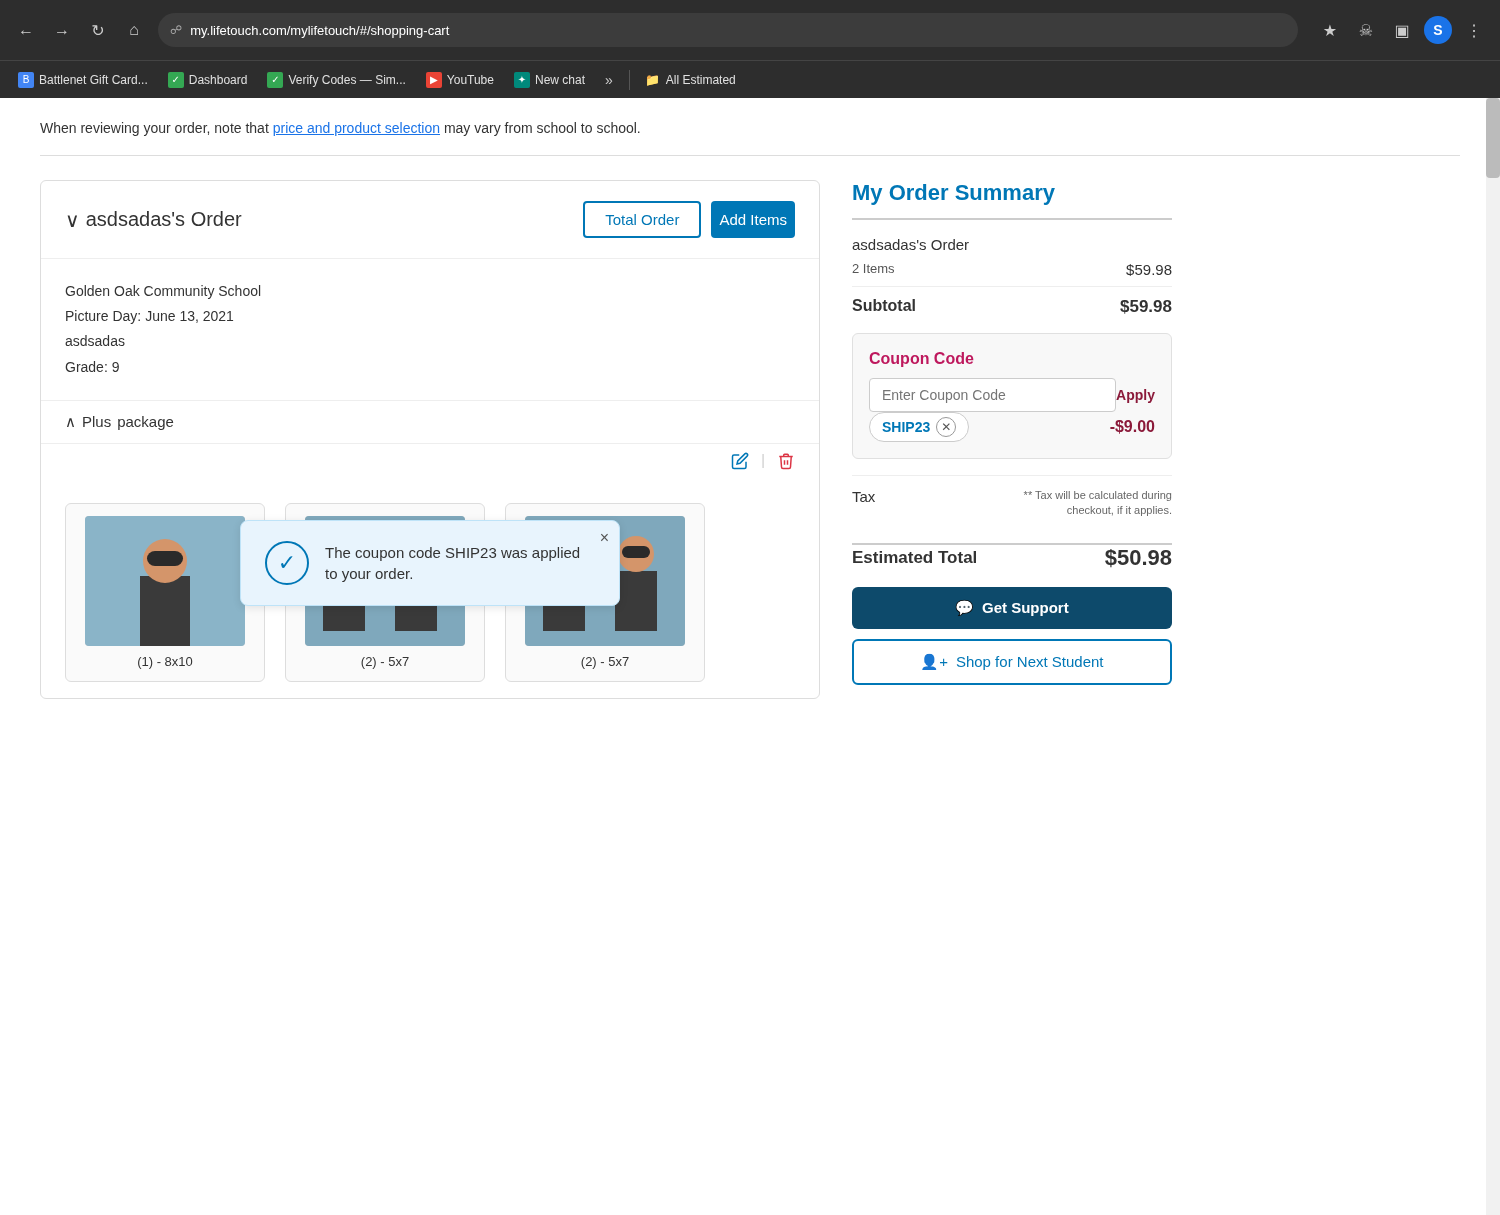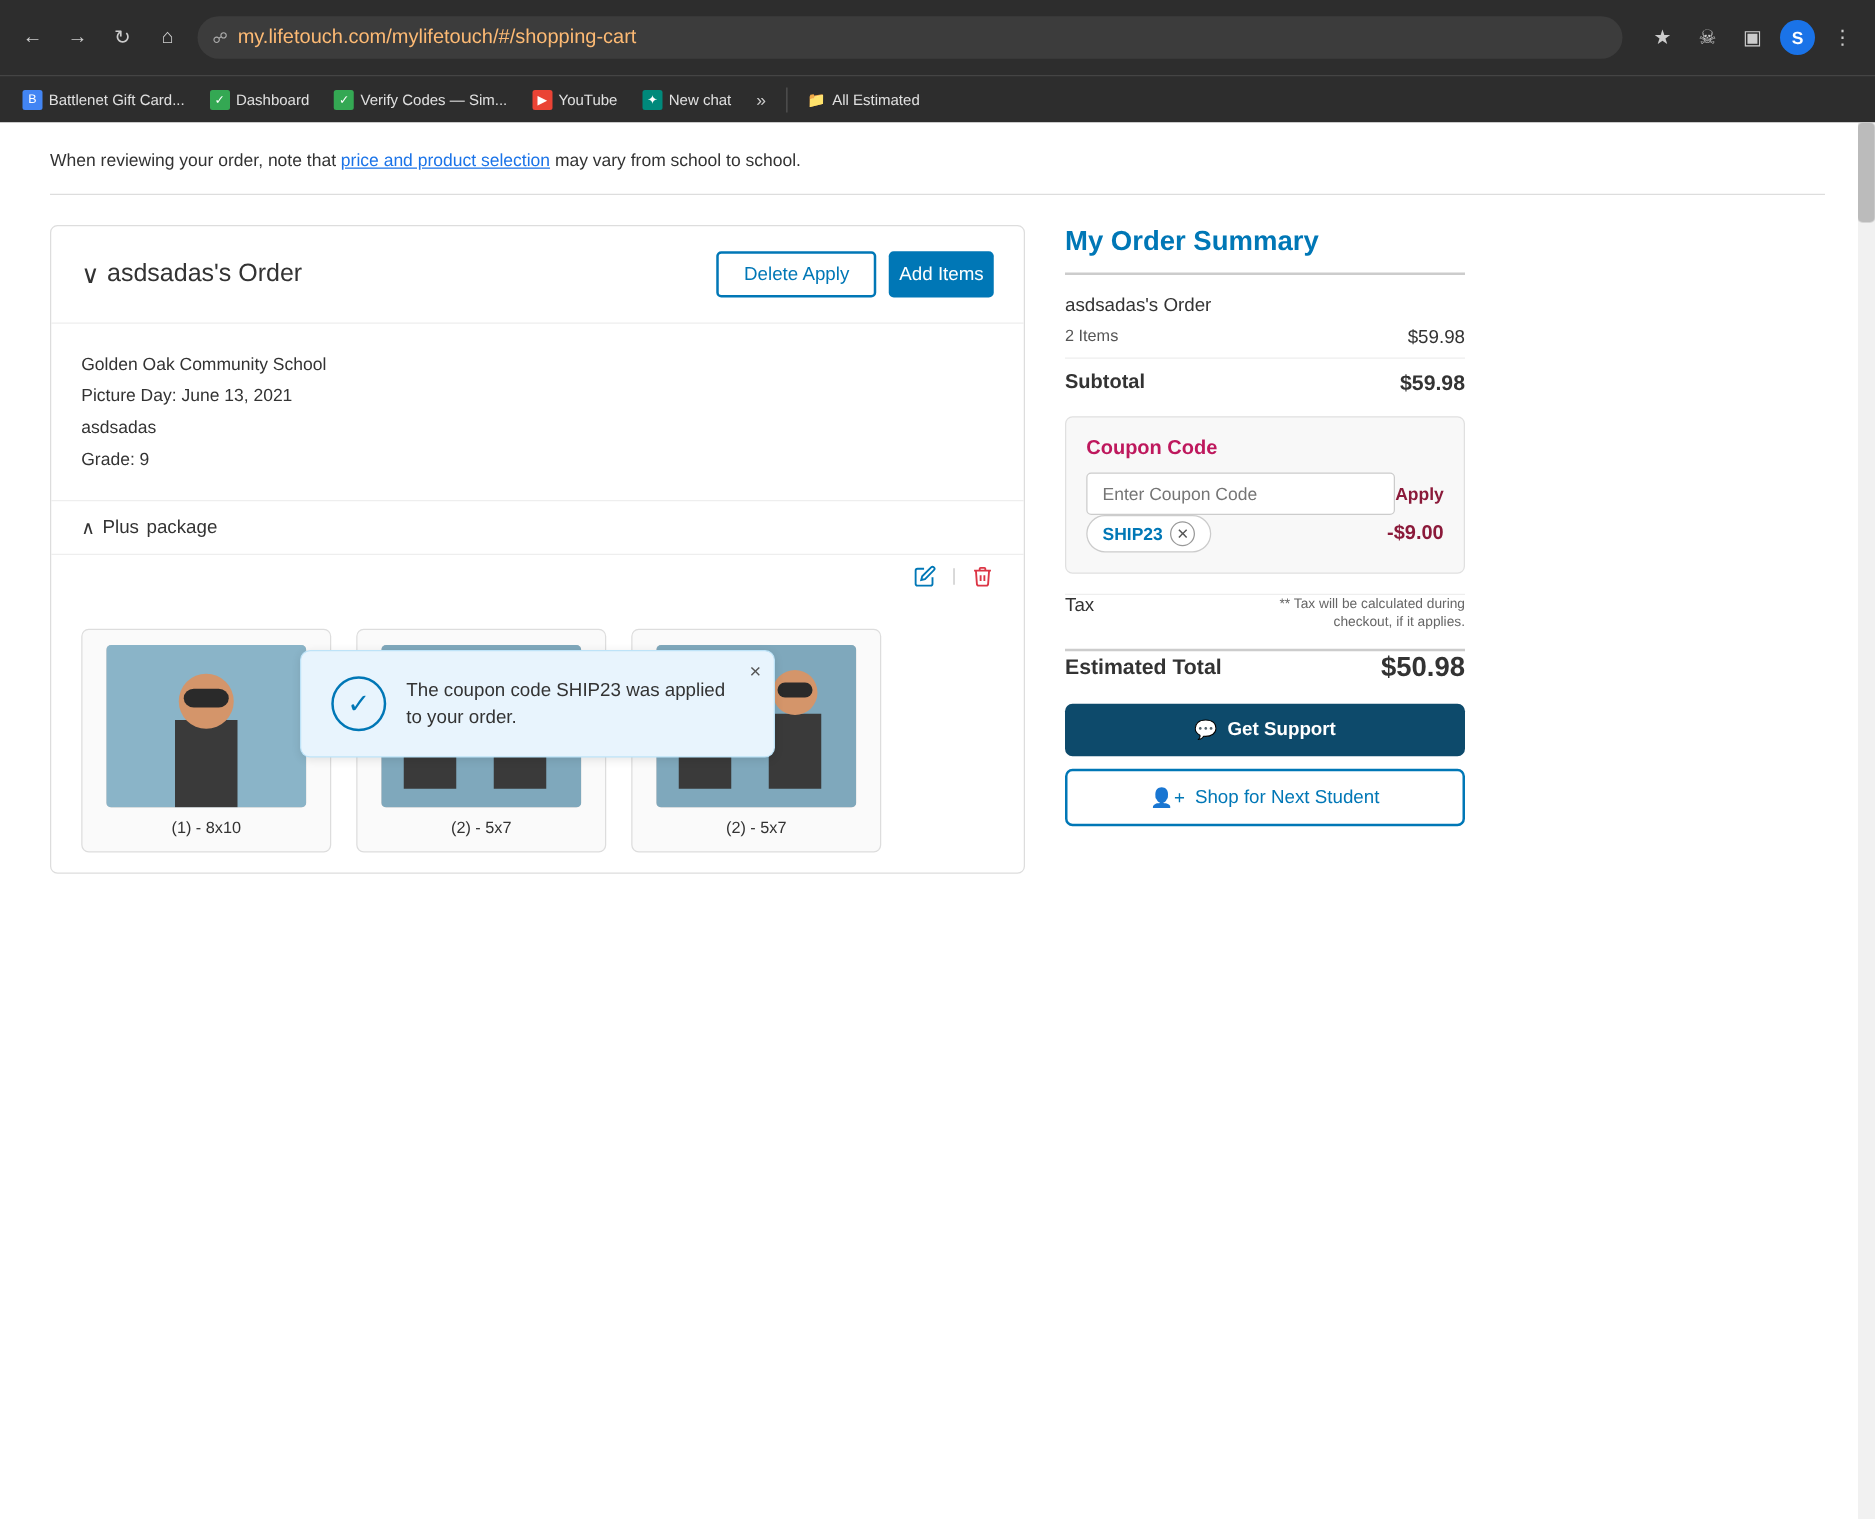--- a/index.html
+++ b/index.html
@@ -28,21 +28,21 @@
       border-radius: 20px;
       height: 34px;
       display: flex;
       align-items: center;
       padding: 0 12px;
       gap: 8px;
       color: #fff;
       font-size: 13px;
     }
     .address-bar-icon { color: #aaa; font-size: 12px; }
-    .address-text { flex: 1; color: #fdba74; font-size: 16px; }
+    .address-text { flex: 1; color: #ffffff; font-size: 13px; }
     .browser-actions { display: flex; align-items: center; gap: 8px; margin-left: 8px; }
     .browser-action-btn {
       width: 28px; height: 28px;
       background: none; border: none; cursor: pointer;
       color: #ccc; font-size: 16px; display: flex; align-items: center; justify-content: center;
       border-radius: 50%;
     }
     .profile-icon {
       width: 28px; height: 28px;
       background: #1a73e8;
@@ -310,21 +310,21 @@
       display: flex; align-items: center; justify-content: center;
     }
     .coupon-discount {
       font-size: 16px; font-weight: bold; color: #8b1a3a;
     }
 
     
     .tax-row {
       display: flex; justify-content: space-between;
       align-items: flex-start;
-      padding: 0 0;
+      padding: 12px 0;
       border-top: 1px solid #eee;
       margin-bottom: 12px;
     }
     .tax-label { font-size: 15px; color: #333; }
     .tax-note { font-size: 11px; color: #666; text-align: right; line-height: 1.4; max-width: 180px; }
 
     
     .estimated-total-row {
       display: flex; justify-content: space-between;
       align-items: center;
@@ -436,21 +436,21 @@
   <div class="main-layout">
 
     <div class="order-section">
       <div class="order-card">
         <div class="order-header">
           <div class="order-title">
             <span>∨</span>
             <span>asdsadas's Order</span>
           </div>
           <div class="order-actions">
-            <button class="delete-order-btn">Delete Apply</button>
+            <button class="delete-order-btn">Total Order</button>
             <button class="add-items-btn">Add Items</button>
           </div>
         </div>
 
         <div class="order-body">
           <div class="student-info">
             <div>Golden Oak Community School</div>
             <div>Picture Day: June 13, 2021</div>
             <div>asdsadas</div>
             <div>Grade: 9</div>

